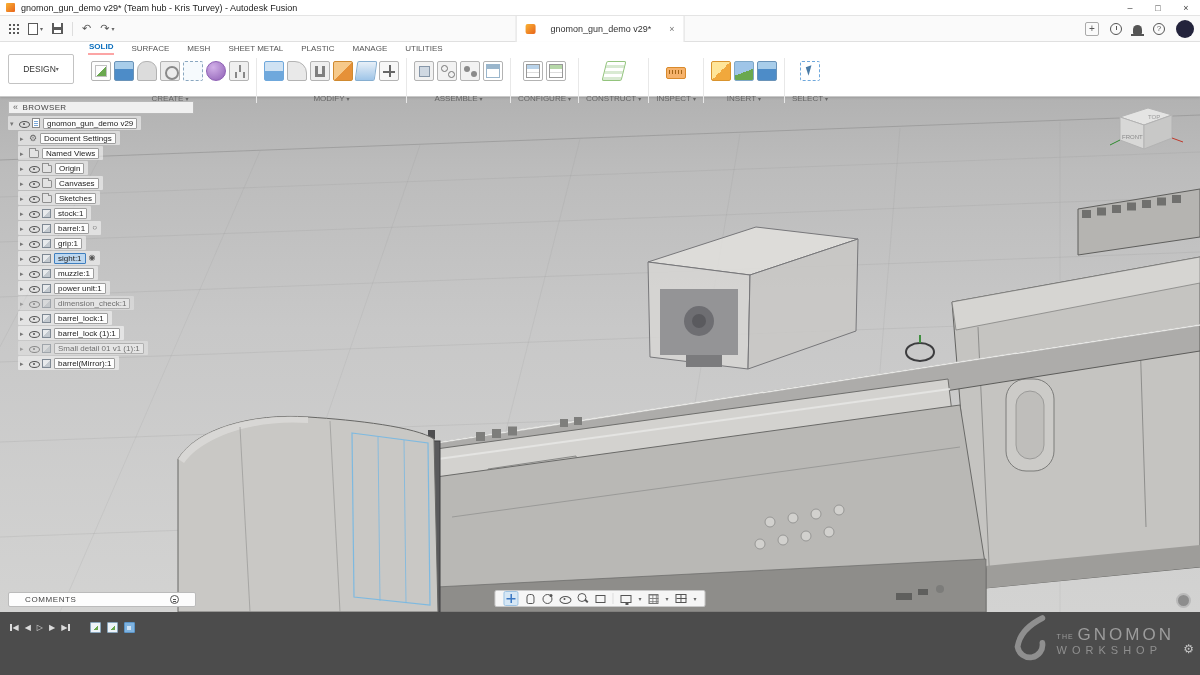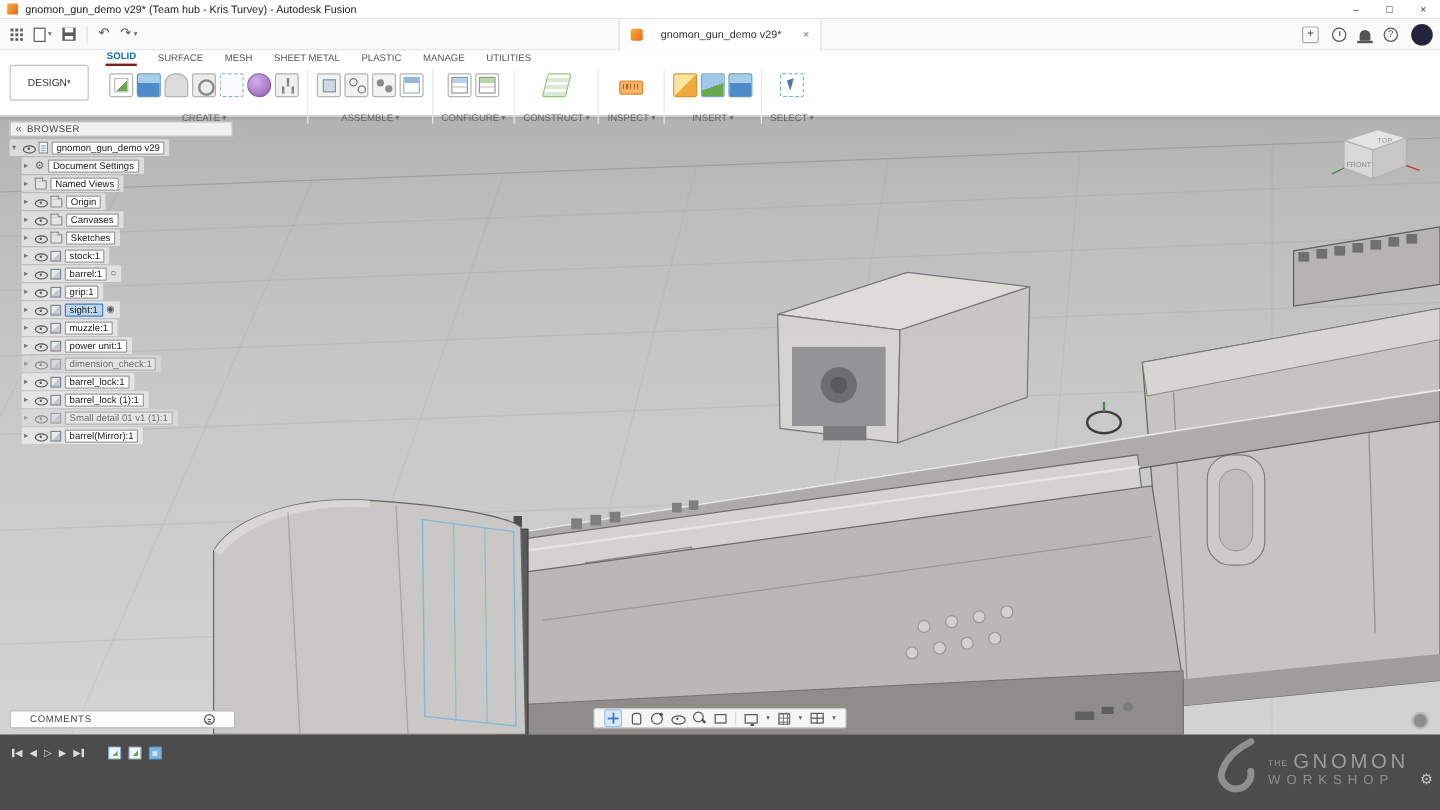--- a/index.html
+++ b/index.html
@@ -37,21 +37,21 @@
   .ic-bell::after{content:"";position:absolute;left:-2px;bottom:-2px;width:13px;height:1.5px;background:#555}
   .help-glyph{color:#555;border:1.2px solid #555;border-radius:50%;width:12px;height:12px;line-height:10px;text-align:center;font-size:8px}
   .avatar{width:18px;height:18px;border-radius:50%;background:#23233c}
 
   
   .ribbon{position:relative;height:55px;background:#fff;border-bottom:1px solid #c9c9c9;display:flex;align-items:stretch;box-shadow:0 1px 2px rgba(0,0,0,.12);z-index:5}
   .design-btn{width:66px;height:30px;border:1px solid #c3c3c3;border-radius:2px;margin:0 10px 0 8px;align-self:center;display:flex;align-items:center;justify-content:center;gap:0;font-size:8.5px;color:#333;background:#fff}
   .ribbon-right{display:flex;flex-direction:column;flex:1}
   .rtabs{display:flex;gap:16px;height:15px;align-items:flex-end;padding-left:4px}
   .rtab{font-size:8px;color:#555;padding:0 1px 2px;white-space:nowrap}
-  .rtab.active{color:#0a6ebd;border-bottom:2px solid #7f1d1d;font-weight:bold}
+  .rtab.active{color:#0a6ebd;border-bottom:2px solid #fca5a5;font-weight:bold}
   .rtools{display:flex;flex:1;align-items:flex-start;padding-top:3px}
   .group{display:flex;flex-direction:column;align-items:center;padding:1px 7px 0;border-right:1px solid #e8e8e8}
   .gicons{display:flex;gap:3px;align-items:center;height:24px}
   .glabel{font-size:8px;color:#666;display:flex;align-items:center;gap:2px;margin-top:11px}
   .tic{width:20px;height:20px;border:1px solid #b3b3b3;border-radius:2px;position:relative;background:#f4f4f4;flex:0 0 auto}
   .tic::after{content:"";position:absolute}
   .t-sketch{background:#fdfdfd}
   .t-sketch::after{left:3px;top:3px;right:3px;bottom:3px;border:1px solid #c0c0c0;background:linear-gradient(135deg,transparent 55%,#6aa84f 55%)}
   .t-extrude{background:linear-gradient(180deg,#a8cdea 0 40%,#4d8cc8 40%);border-color:#6a93b8}
   .t-dome{background:#dcdcdc;border-radius:9px 9px 2px 2px}
@@ -240,20 +240,34 @@
             <span class="tic t-form"></span>
             <span class="tic t-derive"></span>
           </div>
           <div class="glabel">
             <span>CREATE</span>
             <span class="smallcaret">▾</span>
           </div>
         </div>
         <div class="group">
           <div class="gicons">
+            <span class="tic t-presspull"></span>
+            <span class="tic t-fillet"></span>
+            <span class="tic t-shell"></span>
+            <span class="tic t-combine"></span>
+            <span class="tic t-draft"></span>
+            <span class="tic t-move"></span>
+          </div>
+          <div class="glabel">
+            <span>MODIFY</span>
+            <span class="smallcaret">▾</span>
+          </div>
+        </div>
+        <div class="group">
+          <div class="gicons">
             <span class="tic t-newcomp"></span>
             <span class="tic t-joint"></span>
             <span class="tic t-asbuilt"></span>
             <span class="tic t-rigid"></span>
           </div>
           <div class="glabel">
             <span>ASSEMBLE</span>
             <span class="smallcaret">▾</span>
           </div>
         </div>

